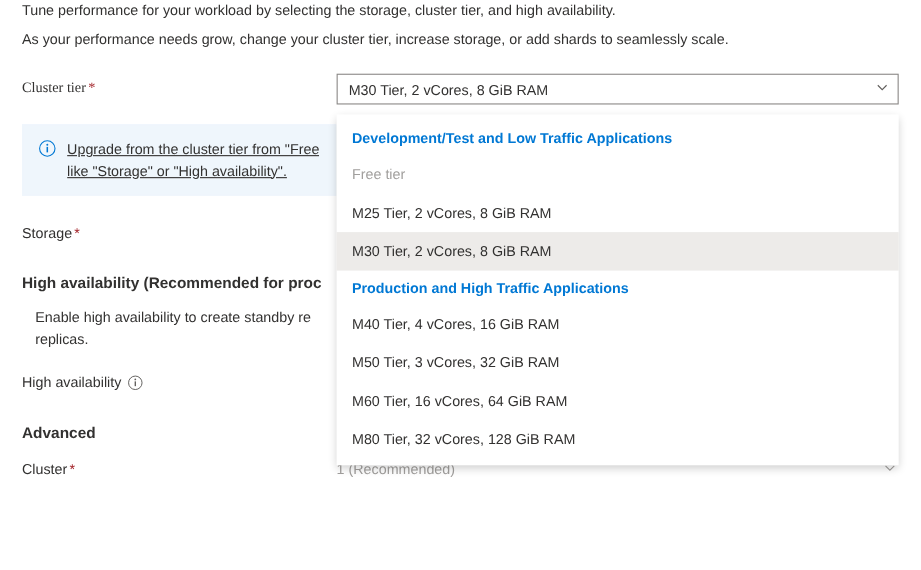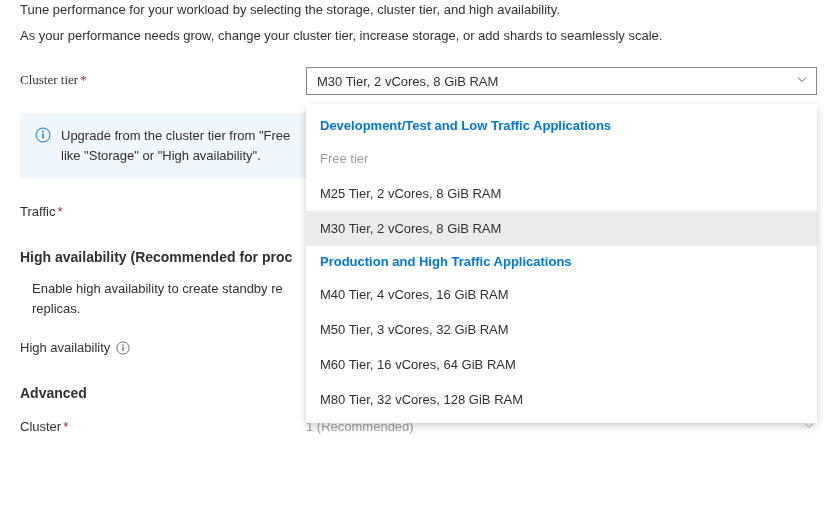--- a/index.html
+++ b/index.html
@@ -104,20 +104,21 @@
       max-width: 100%;
     }
     .info-icon {
       flex-shrink: 0;
       margin-right: 10px;
       margin-top: 1px;
     }
     .info-text-truncated {
       overflow: hidden;
       white-space: nowrap;
+      text-decoration: underline;
     }
     .section-heading {
       font-size: 14px;
       font-weight: 600;
       color: #323130;
       margin-top: 30px;
     }
     .section-desc {
       font-size: 13px;
       line-height: 1.5;
@@ -210,21 +211,21 @@
           <rect x="7.3" y="6.5" width="1.4" height="5" fill="#0078d4"></rect>
         </svg>
     </span>
     <div>
       <div class="info-text-truncated">Upgrade from the cluster tier from "Free</div>
       <div class="info-text-truncated">like "Storage" or "High availability".</div>
     </div>
   </div>
 
   <div class="storage-label">
-    <span>Traffic</span><span class="required">*</span>
+    <span>Storage</span><span class="required">*</span>
   </div>
 
   <div class="section-heading">High availability (Recommended for proc</div>
 
   <div class="section-desc">
     <div>Enable high availability to create standby re</div>
     <div>replicas.</div>
   </div>
 
   <div class="ha-label-row">

